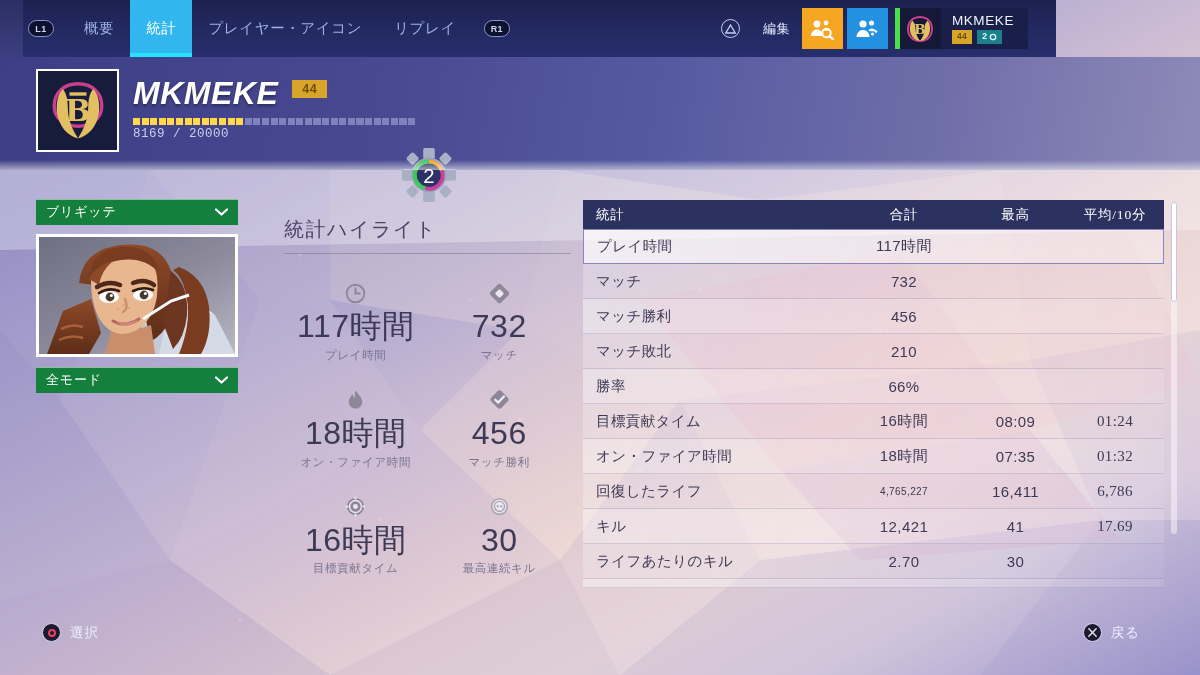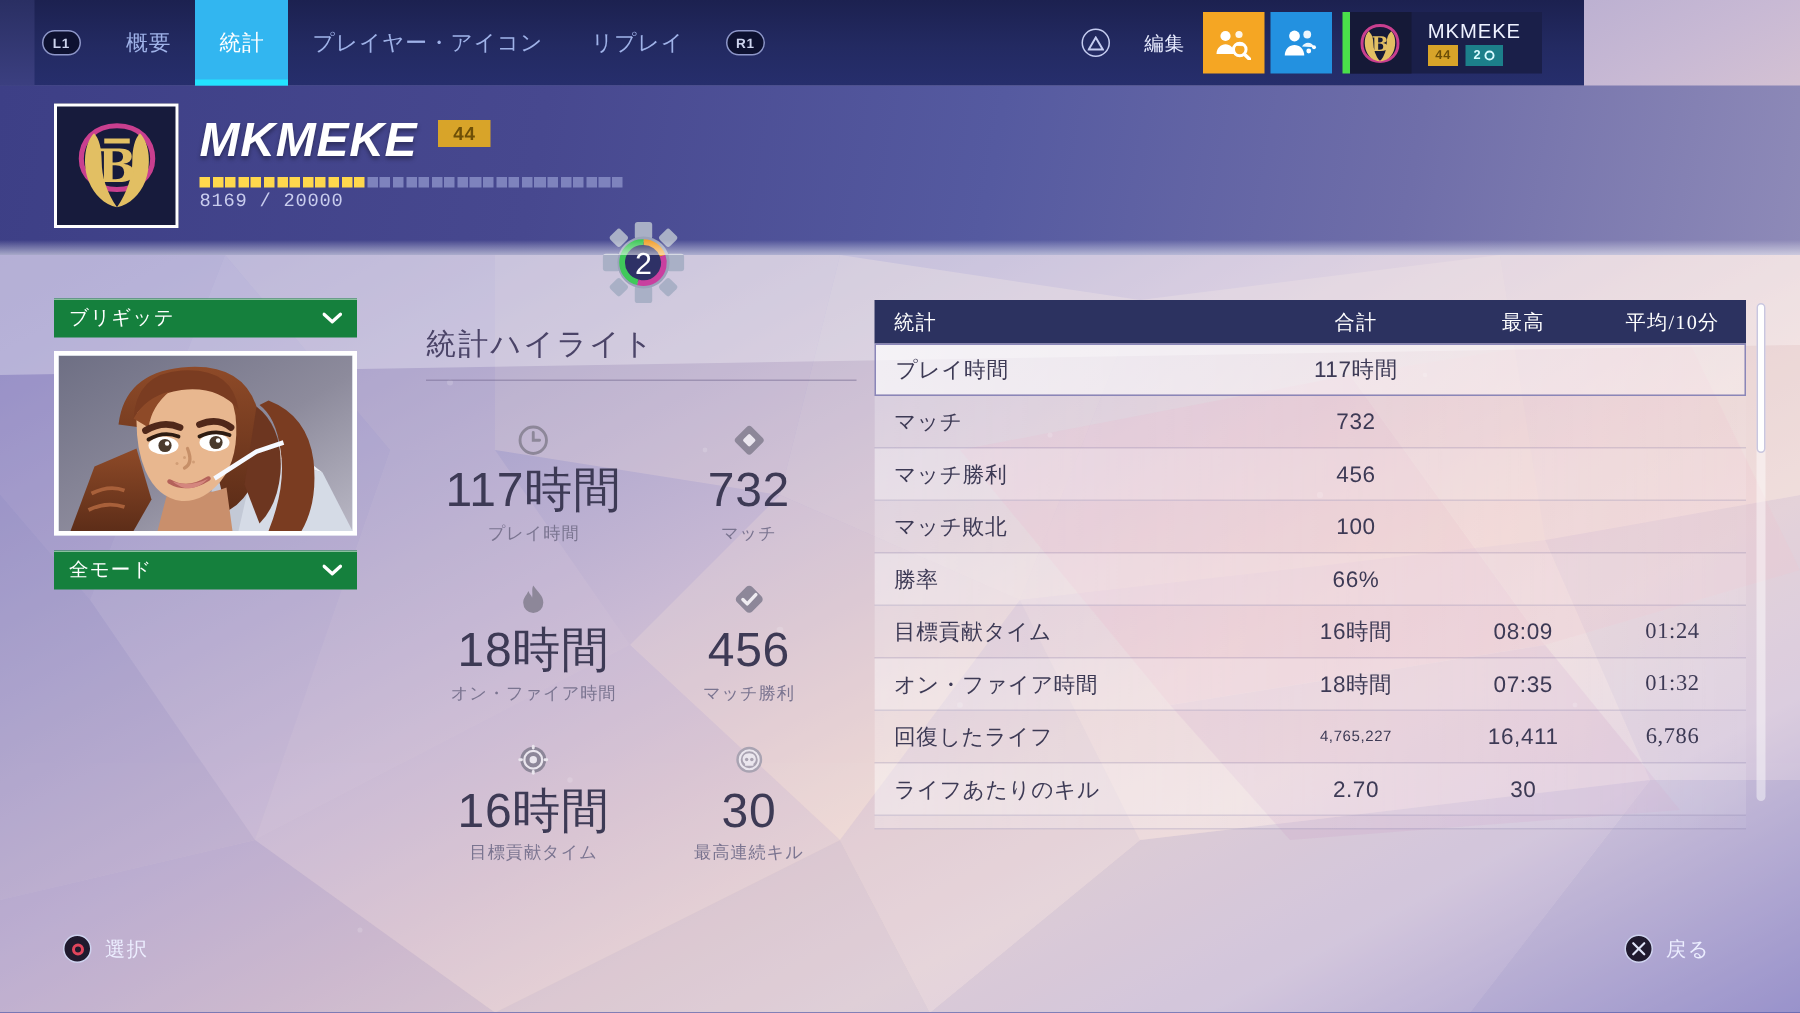--- a/index.html
+++ b/index.html
@@ -574,21 +574,21 @@
           <div class="c-avg"></div>
         </div>
         <div class="trow">
           <div class="c-stat">マッチ勝利</div>
           <div class="c-total">456</div>
           <div class="c-best"></div>
           <div class="c-avg"></div>
         </div>
         <div class="trow">
           <div class="c-stat">マッチ敗北</div>
-          <div class="c-total">100</div>
+          <div class="c-total">210</div>
           <div class="c-best"></div>
           <div class="c-avg"></div>
         </div>
         <div class="trow">
           <div class="c-stat">勝率</div>
           <div class="c-total">66%</div>
           <div class="c-best"></div>
           <div class="c-avg"></div>
         </div>
         <div class="trow">
@@ -601,20 +601,26 @@
           <div class="c-stat">オン・ファイア時間</div>
           <div class="c-total">18時間</div>
           <div class="c-best">07:35</div>
           <div class="c-avg">01:32</div>
         </div>
         <div class="trow">
           <div class="c-stat">回復したライフ</div>
           <div class="c-total small">4,765,227</div>
           <div class="c-best">16,411</div>
           <div class="c-avg">6,786</div>
+        </div>
+        <div class="trow">
+          <div class="c-stat">キル</div>
+          <div class="c-total">12,421</div>
+          <div class="c-best">41</div>
+          <div class="c-avg">17.69</div>
         </div>
         <div class="trow">
           <div class="c-stat">ライフあたりのキル</div>
           <div class="c-total">2.70</div>
           <div class="c-best">30</div>
           <div class="c-avg"></div>
         </div>
         <div class="trow trow-partial"></div>
       </div>
     <div class="scrollbar">

